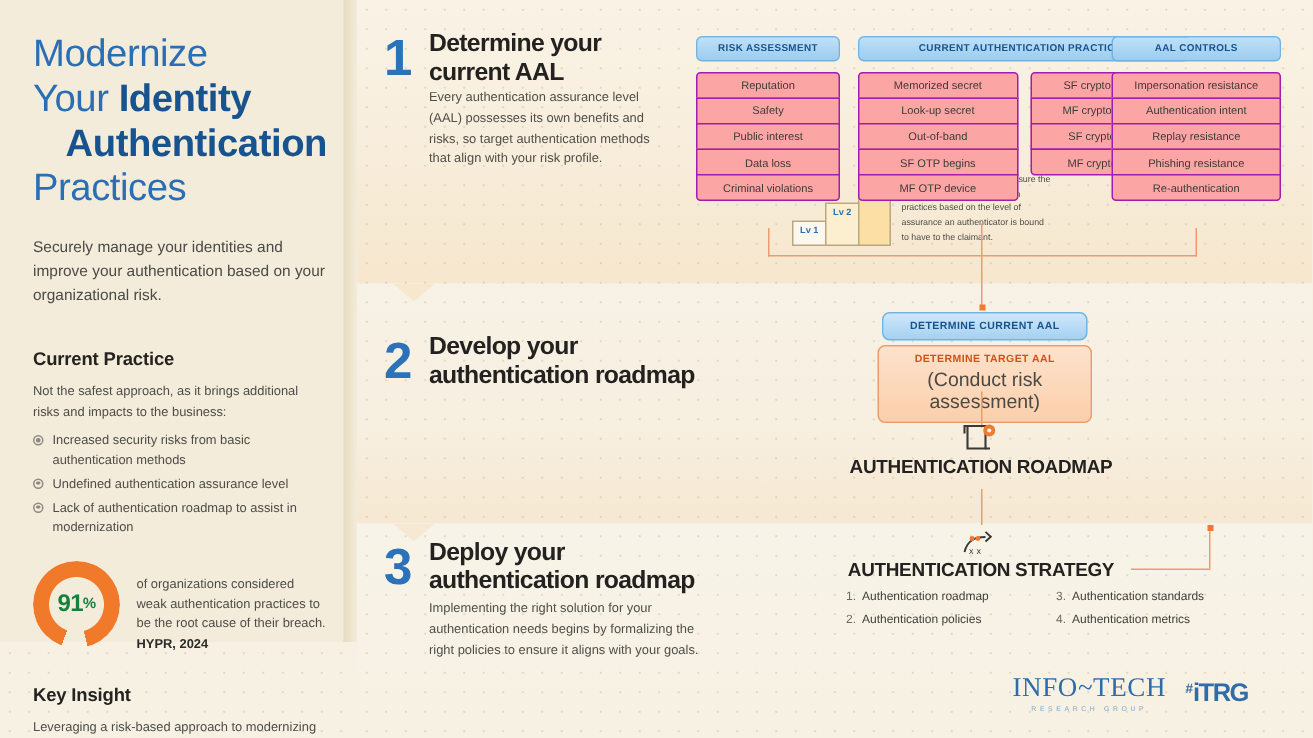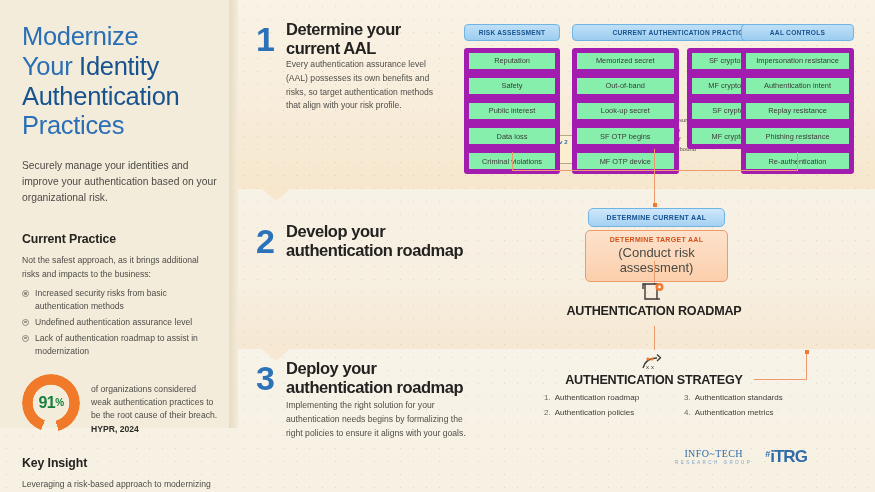--- a/index.html
+++ b/index.html
@@ -41,21 +41,21 @@
     background: linear-gradient(to right, rgba(205,178,128,.30), rgba(205,178,128,0));
   }
 
   h1.title {
     font-size: 25.5px;
     line-height: 1.17;
     color: #2a6fb5;
     font-weight: 400;
     letter-spacing: -0.3px;
   }
-  h1.title b { font-weight: 400; color: #17538f; }
+  h1.title b { font-weight: 700; color: #17538f; text-align: right; }
   h1.title .l1 { display:block; }
   .subtitle {
     margin-top: 17px;
     font-size: 10.3px;
     line-height: 1.55;
     color: #4b4a45;
   }
 
   .lp-h {
     margin-top: 26px;
@@ -170,22 +170,22 @@
     border: 1px solid #6fb4e4;
     border-radius: 4px;
     color: #17538f;
     font-size: 6.6px; font-weight: 700; letter-spacing: .25px;
     text-align: center;
     padding: 4px 2px 3.5px;
     text-transform: uppercase;
   }
   .stack { margin-top: 7px; position: relative; }
   .cell {
-    border: 5px solid #a21caf;
-    background: #86efac;
+    border: 1px solid #a21caf;
+    background: #fca5a5;
     font-size: 7.4px; color: #3b3a36;
     text-align: center;
     padding: 3.6px 2px;
     margin-top: -1px;
   }
   .cell:first-child { margin-top: 0; border-radius: 3px 3px 0 0; }
   .cell:last-child { border-radius: 0 0 3px 3px; }
   .twocol { display: flex; gap: 8px; margin-top: 7px; }
   .twocol .stack { margin-top: 0; flex: 1; }
 
@@ -227,27 +227,27 @@
     position: absolute;
     font-size: 12.6px; font-weight: 800; color: #232220; letter-spacing: -0.2px;
     text-align: center;
   }
 
   
   .strat-list {
     position: absolute; left: 546px; top: 393px; width: 270px;
     display: grid; grid-template-columns: 1fr 1fr; column-gap: 10px; row-gap: 6px;
   }
-  .strat-list .it { font-size: 8px; color: #3f3e39; }
+  .strat-list .it { font-size: 8px; color: #3f3e39; margin-left: 20px; }
   .strat-list .it i { font-style: normal; color: #6a6963; margin-right: 4px; }
 
   
   .logos { position: absolute; left: 675px; top: 448px; display: flex; align-items: center; gap: 13px; }
   .it-logo { text-align: center; color: #2f6ca8; }
-  .it-logo .l1 { font-family: "Liberation Serif", serif; font-size: 10px; letter-spacing: .4px; }
+  .it-logo .l1 { font-family: "Liberation Serif", serif; font-size: 18px; letter-spacing: .4px; }
   .it-logo .l2 { font-size: 4.6px; letter-spacing: 2.4px; color: #7fa5c8; margin-top: 1px; }
   .itrg { display:flex; align-items:flex-start; color:#2f6ca8; }
   .itrg .hash { font-size: 9px; font-weight: 800; margin-top: 1px; }
   .itrg .word { font-size: 17px; font-weight: 800; letter-spacing: -1px; line-height: 1; }
 
   
   .icn { position: absolute; }
 </style>
 </head>
 <body>
@@ -326,22 +326,22 @@
         <div class="cell">Data loss</div>
         <div class="cell">Criminal violations</div>
       </div>
     </div>
 
     <div class="col" style="left:334px; top:24px; width:221px;">
       <div class="col-head" style="position:relative">CURRENT AUTHENTICATION PRACTICES</div>
       <div class="twocol">
         <div class="stack">
           <div class="cell">Memorized secret</div>
+          <div class="cell">Look-up secret</div>
           <div class="cell">Out-of-band</div>
-          <div class="cell">Look-up secret</div>
           <div class="cell">SF OTP begins</div>
           <div class="cell">MF OTP device</div>
         </div>
         <div class="stack">
           <div class="cell">SF crypto software</div>
           <div class="cell">MF crypto software</div>
           <div class="cell">SF crypto device</div>
           <div class="cell">MF crypto device</div>
         </div>
       </div>

